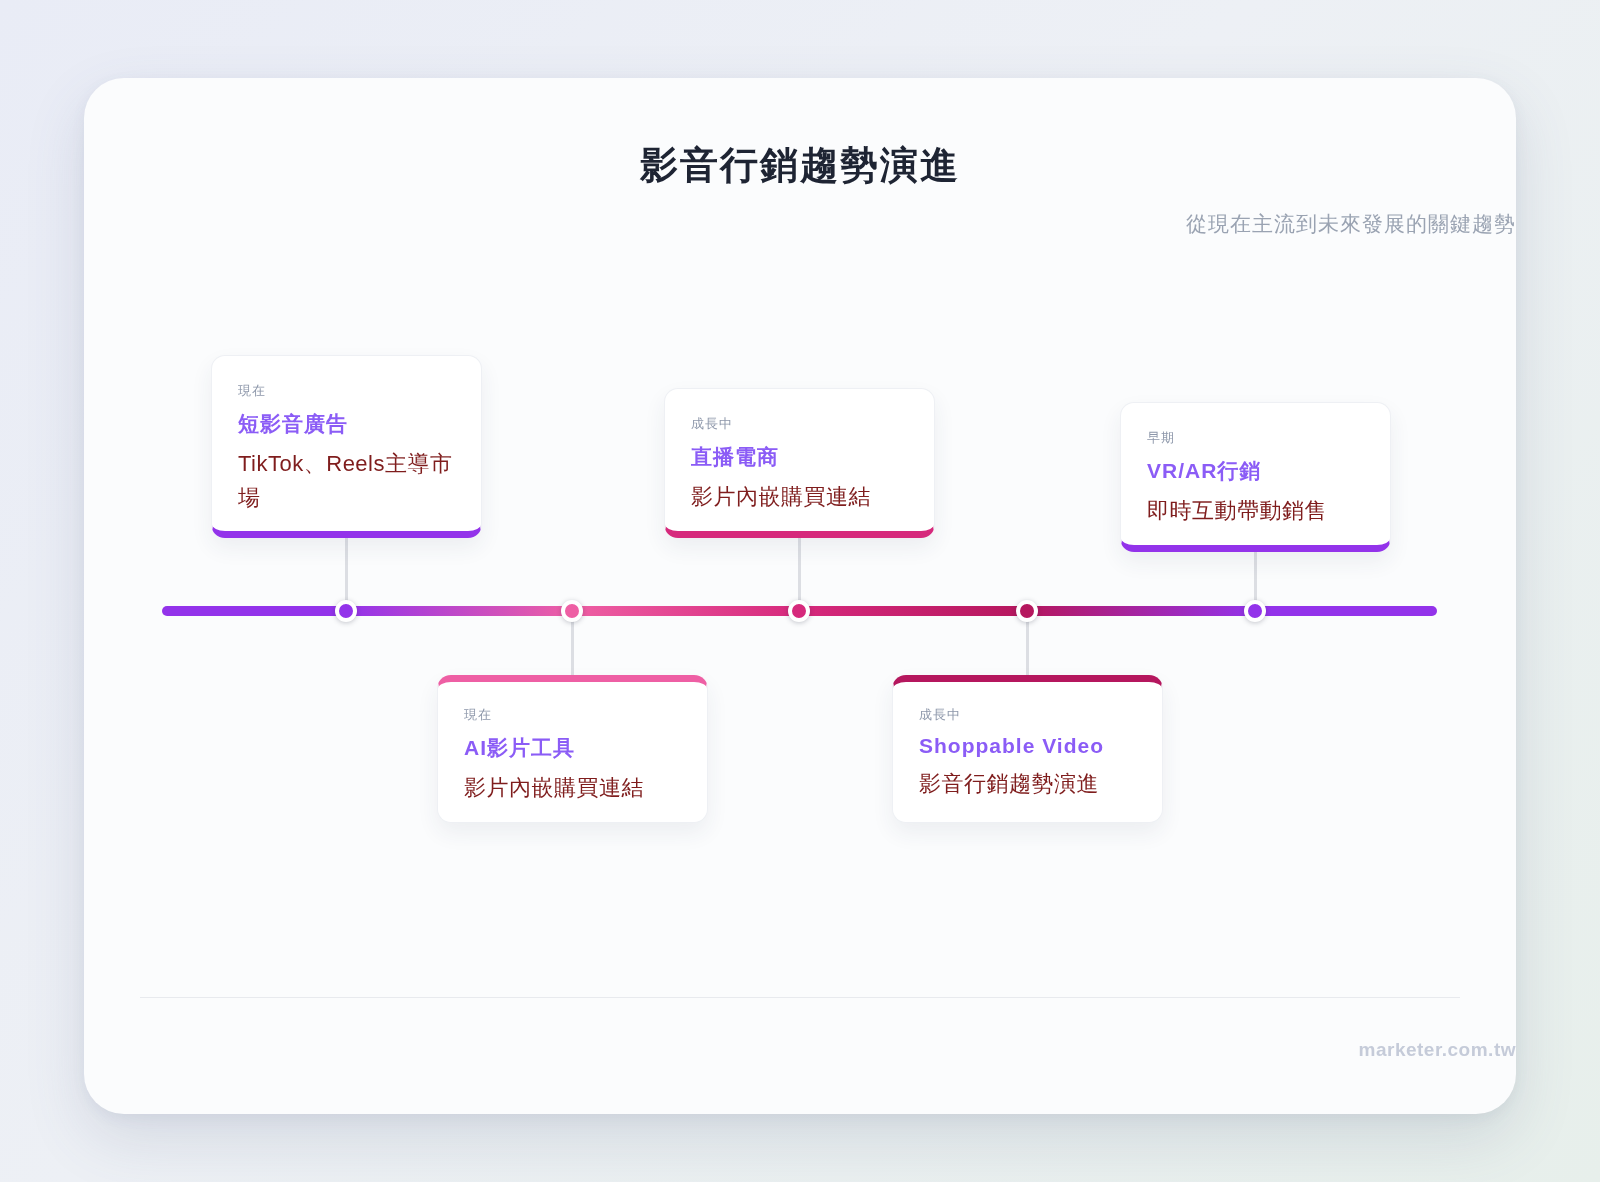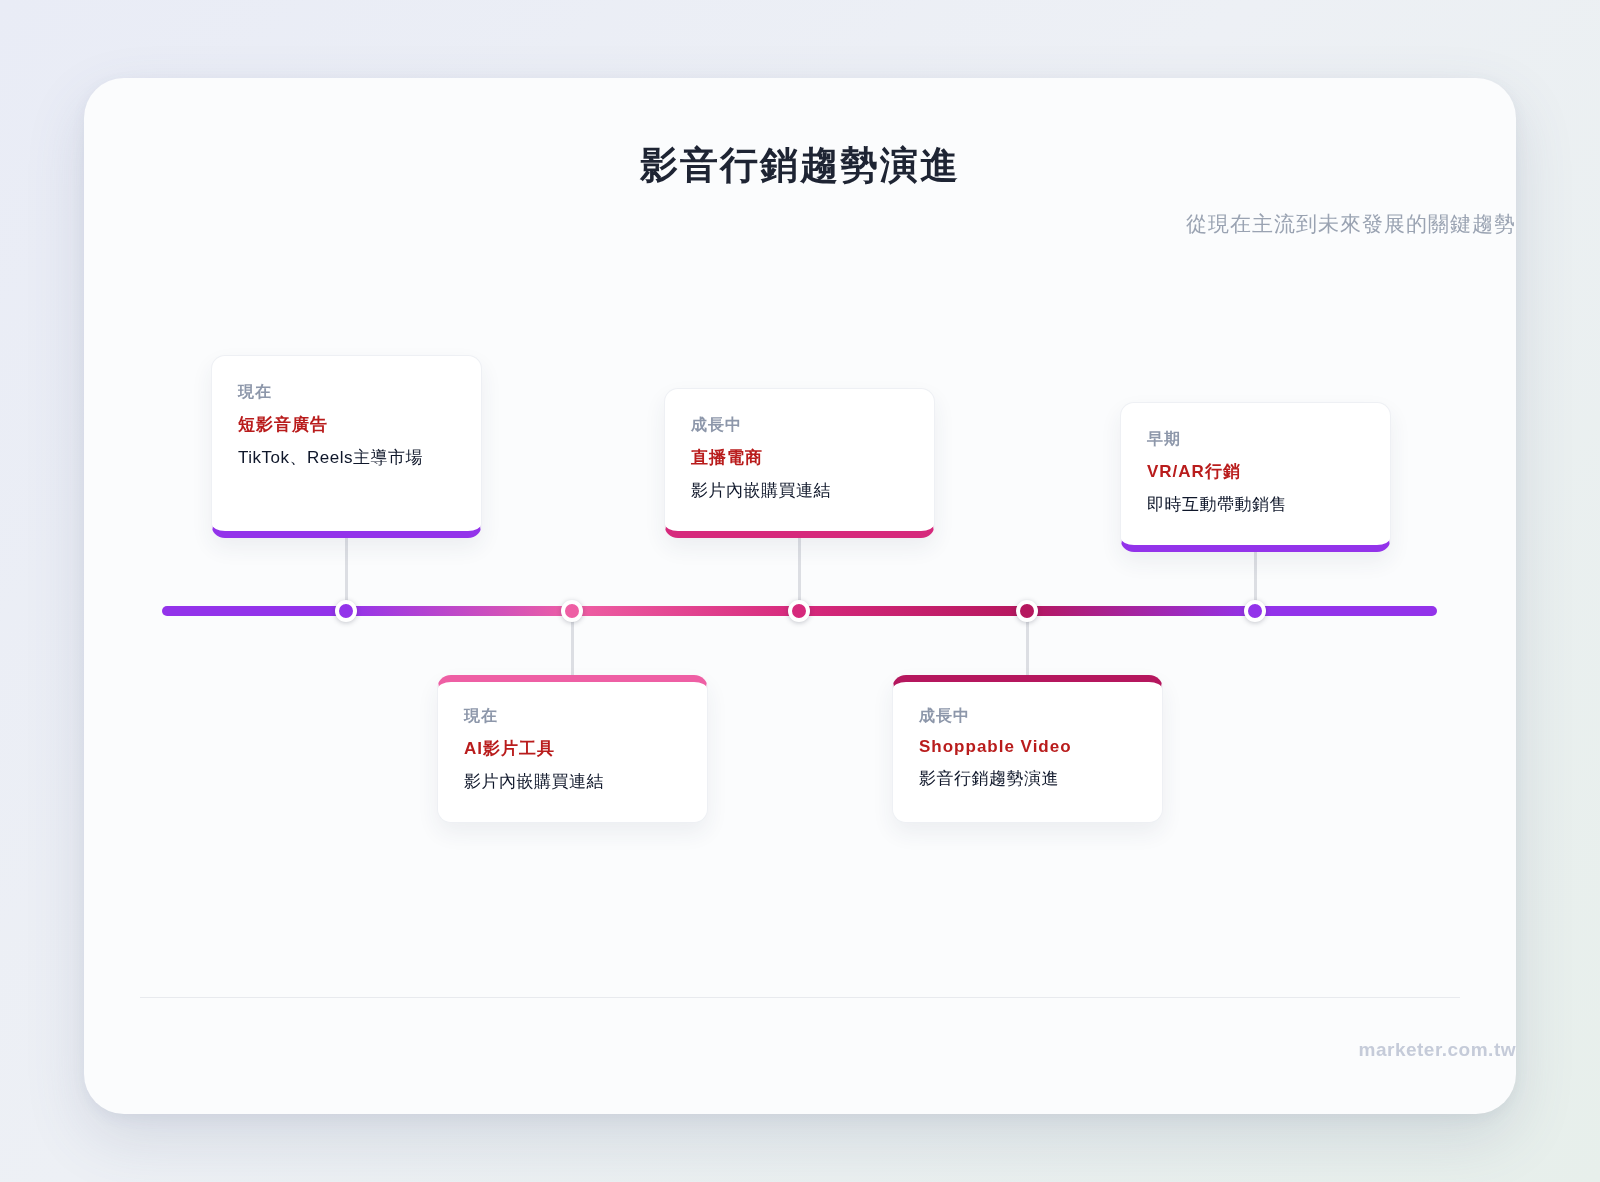--- a/index.html
+++ b/index.html
@@ -83,36 +83,36 @@
     background: #ffffff;
     border: 1px solid #eef0f4;
     border-radius: 14px;
     padding: 26px 26px 20px 26px;
     box-shadow: 0 10px 22px rgba(40, 52, 90, 0.07);
   }
   .card.above { border-bottom: 7px solid var(--accent, #9333ea); }
   .card.below { border-top: 7px solid var(--accent, #9333ea); padding-top: 24px; }
 
   .card .stage {
-    font-size: 16px;
-    font-weight: 700;
+    font-size: 13px;
+    font-weight: 400;
     color: #8d97aa;
     letter-spacing: 1px;
     margin-bottom: 10px;
   }
   .card .card-title {
-    font-size: 17px;
+    font-size: 21px;
     font-weight: 700;
-    color: #b91c1c;
+    color: #8b5cf6;
     letter-spacing: 1px;
     margin-bottom: 9px;
   }
   .card .card-desc {
-    font-size: 17px;
-    color: #0f172a;
+    font-size: 22px;
+    color: #7f1d1d;
     line-height: 1.55;
     letter-spacing: 0.5px;
   }
 
   .card-pos-1 { left: 127px;  top: 277px; height: 183px; }
   .card-pos-2 { left: 353px;  top: 597px; height: 148px; }
   .card-pos-3 { left: 580px;  top: 310px; height: 150px; }
   .card-pos-4 { left: 808px;  top: 597px; height: 148px; }
   .card-pos-5 { left: 1036px; top: 324px; height: 150px; }
 

